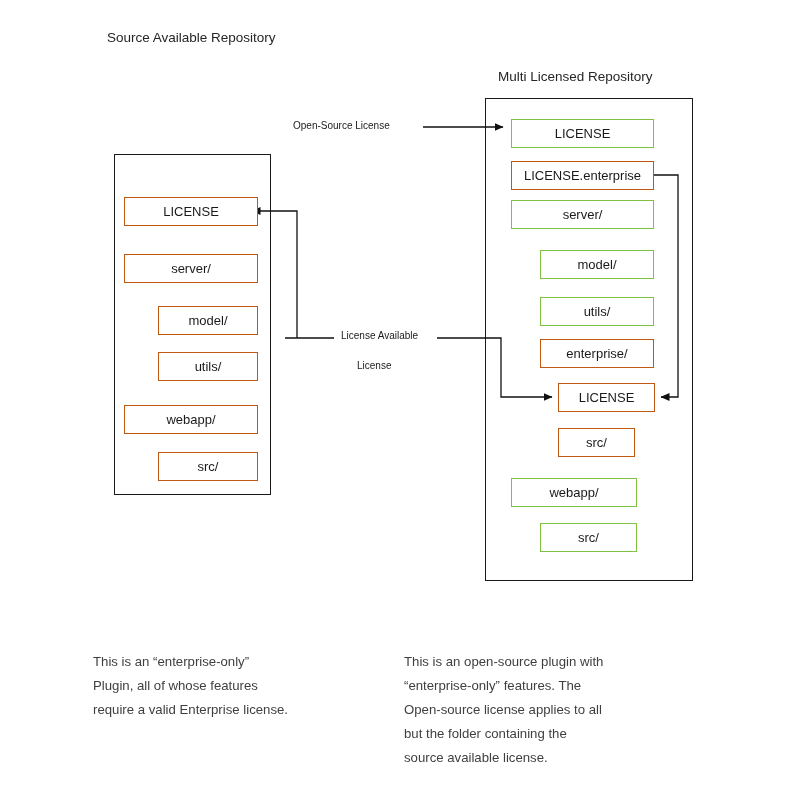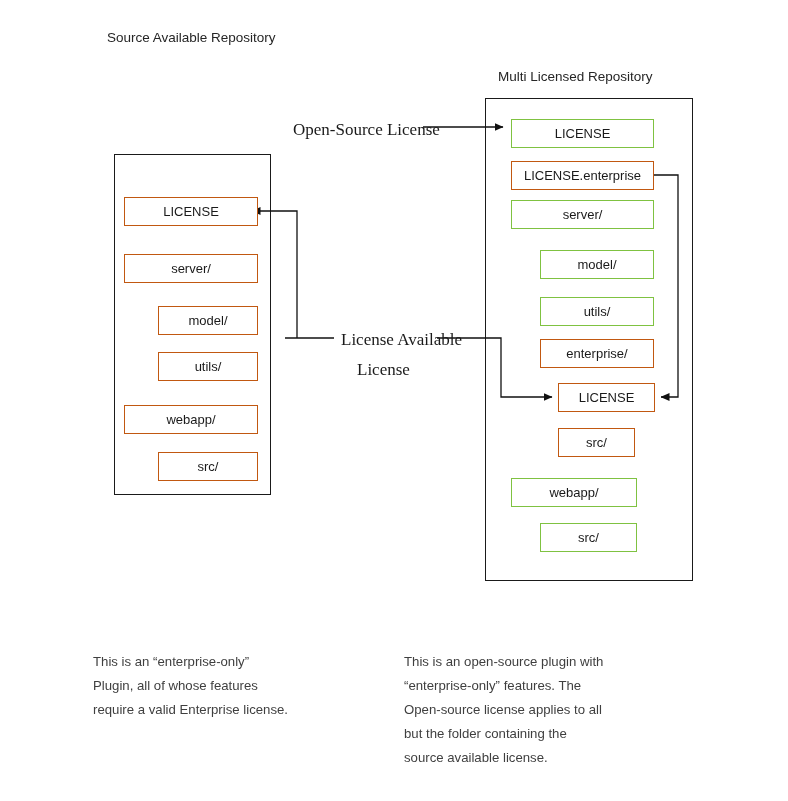--- a/index.html
+++ b/index.html
@@ -6,21 +6,21 @@
   body{width:788px;height:801px;position:relative;overflow:hidden;
        font-family:"Liberation Sans",sans-serif;color:#1a1a1a;}
   .canvas{position:absolute;left:0;top:0;width:788px;height:626px;}
   .svg-layer{position:absolute;left:0;top:0;width:788px;height:801px;}
   .title{position:absolute;font-size:13.5px;color:#262626;white-space:nowrap;}
   .repo-frame{position:absolute;border:1.4px solid #1a1a1a;background:transparent;box-sizing:border-box;}
   .node{position:absolute;box-sizing:border-box;display:flex;align-items:center;
         justify-content:center;font-size:13px;background:#ffffff;white-space:nowrap;}
   .node.orange{border:1.5px solid #c15811;text-align:center;}
   .node.green{border:1.5px solid #7fc241;}
-  .edge-label{position:absolute;font-size:17px;color:#1a1a1a;white-space:nowrap;font-family:Liberation Serif, serif;}
+  .edge-label{position:absolute;font-size:10px;color:#1a1a1a;white-space:nowrap;}
   .caption{position:absolute;font-family:Liberation Sans, sans-serif;
            font-size:13.2px;line-height:24px;color:#3f3f3f;white-space:pre;}
 </style>
 </head>
 <body>
 
 <div class="canvas">
 
   <div class="title" style="left:107px;top:30px;">Source Available Repository</div>
   <div class="title" style="left:498px;top:30px;margin-top:39px;">Multi Licensed Repository</div>

